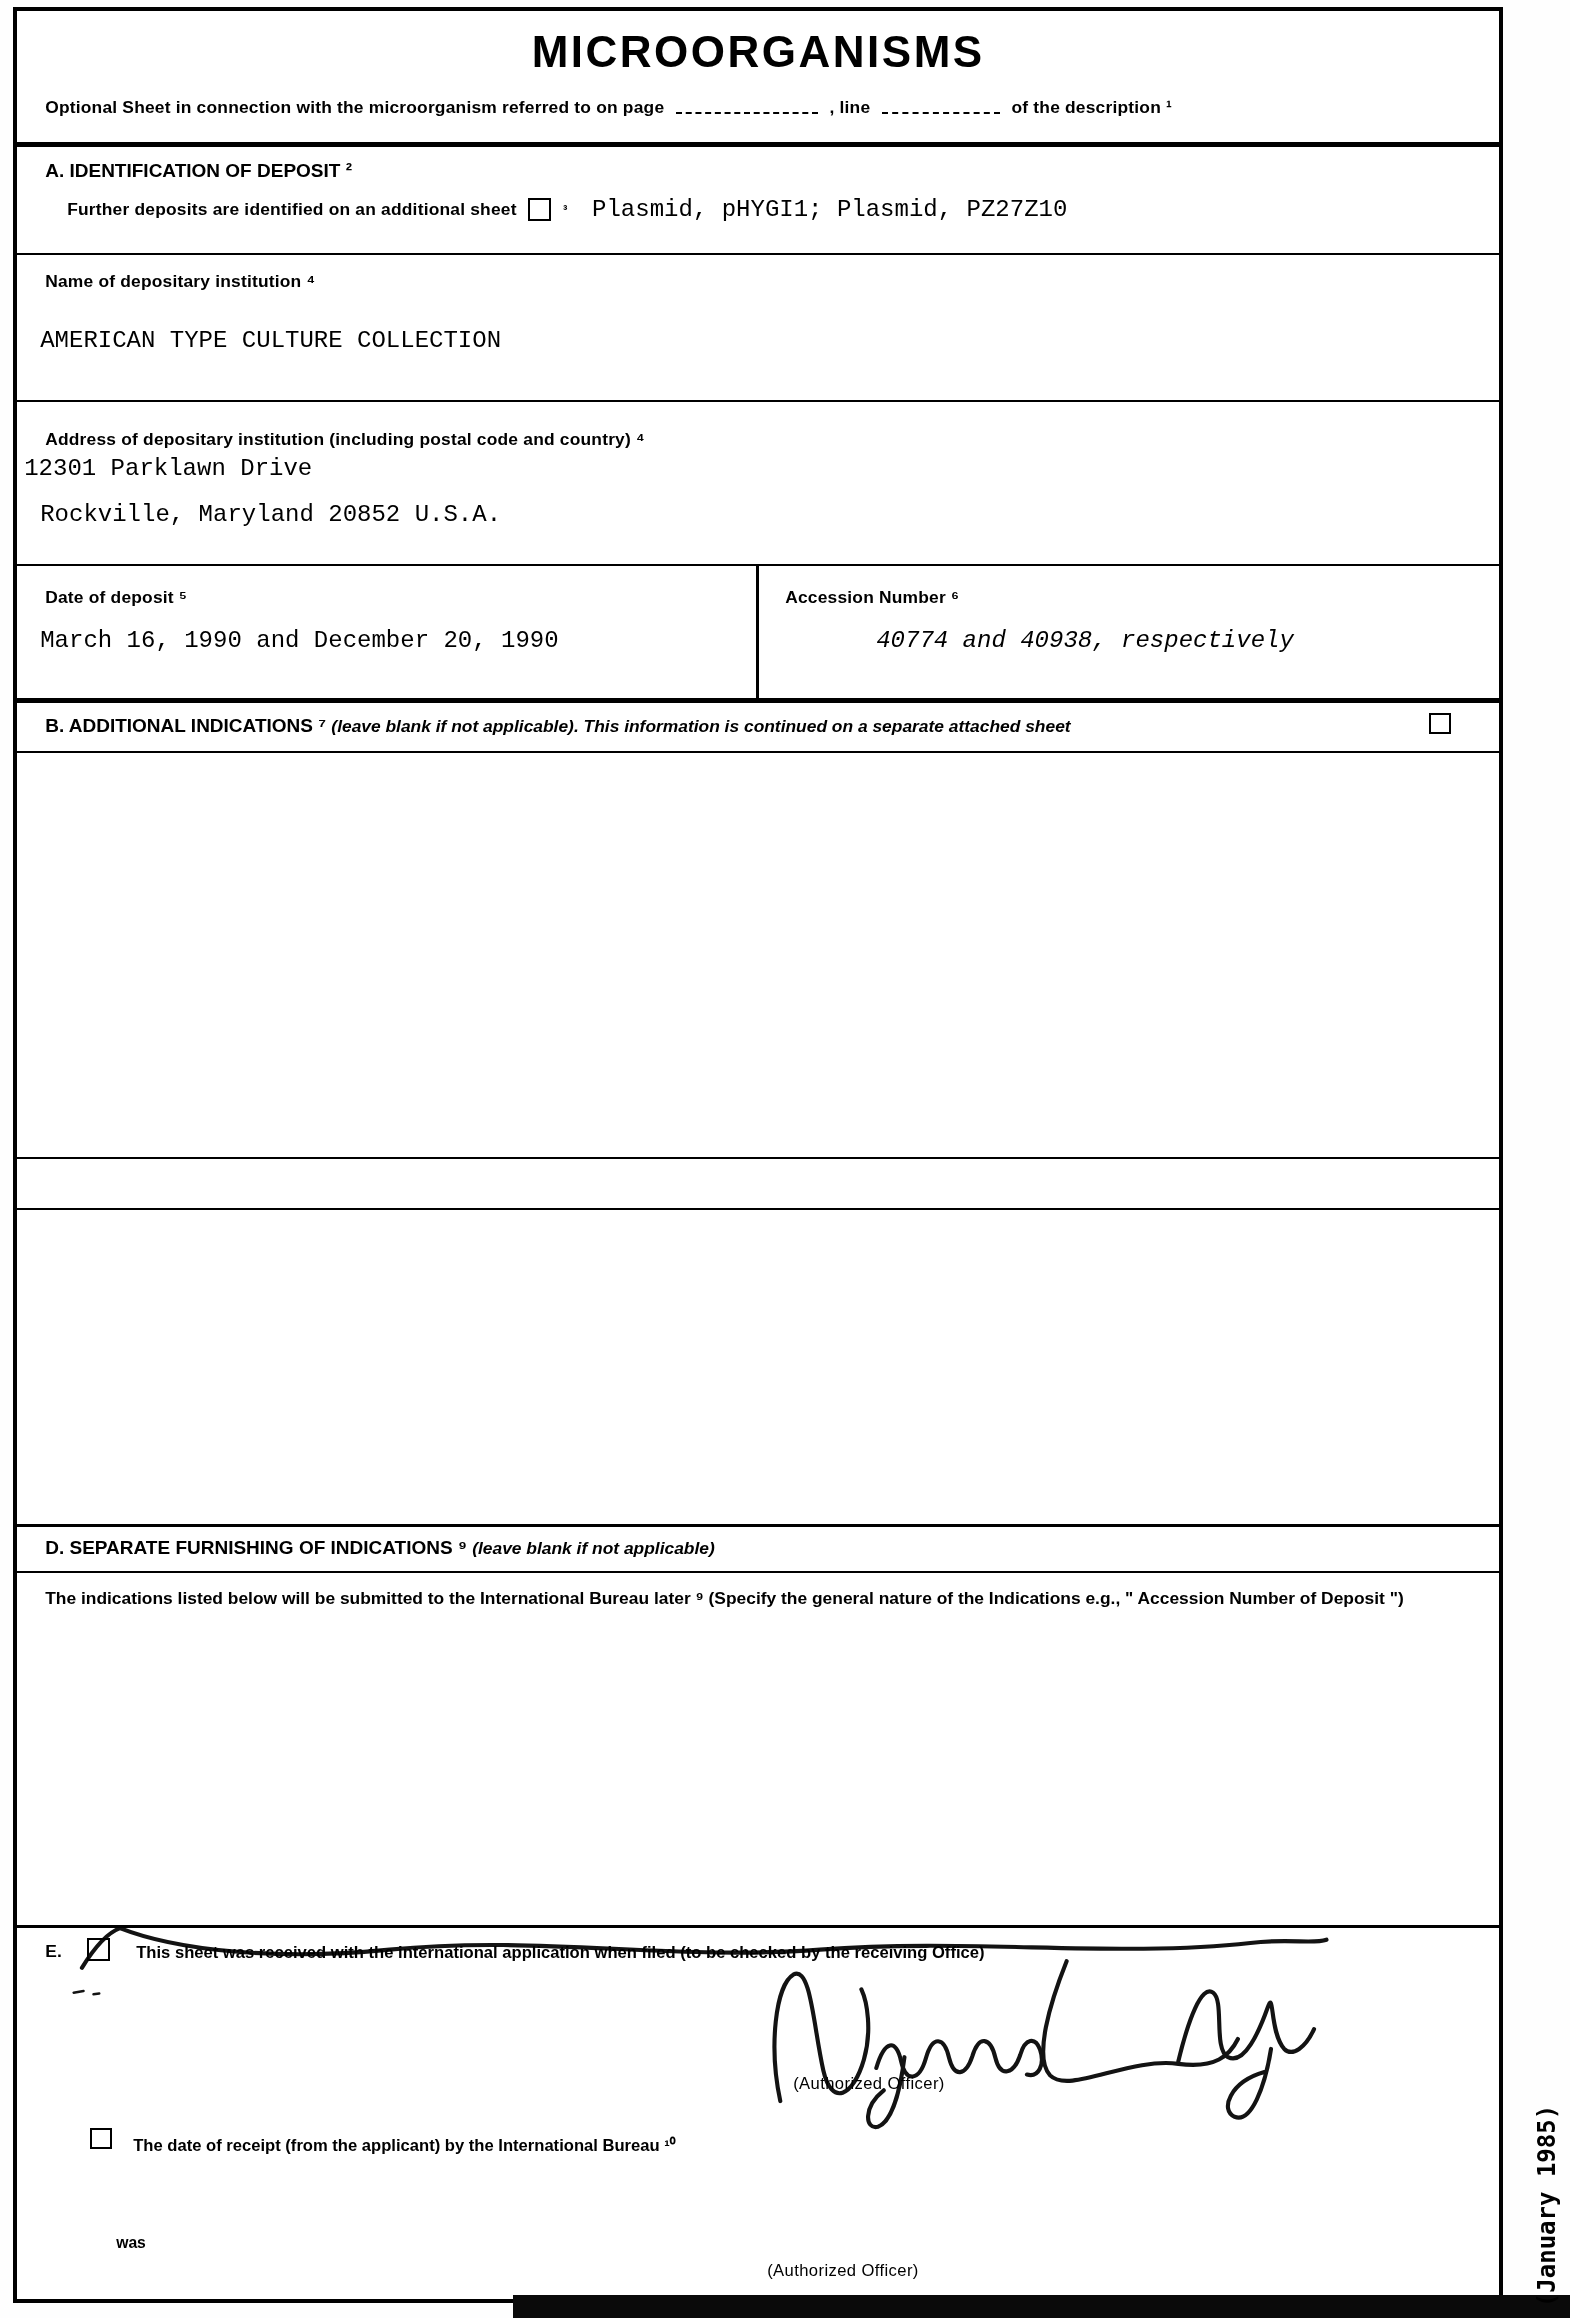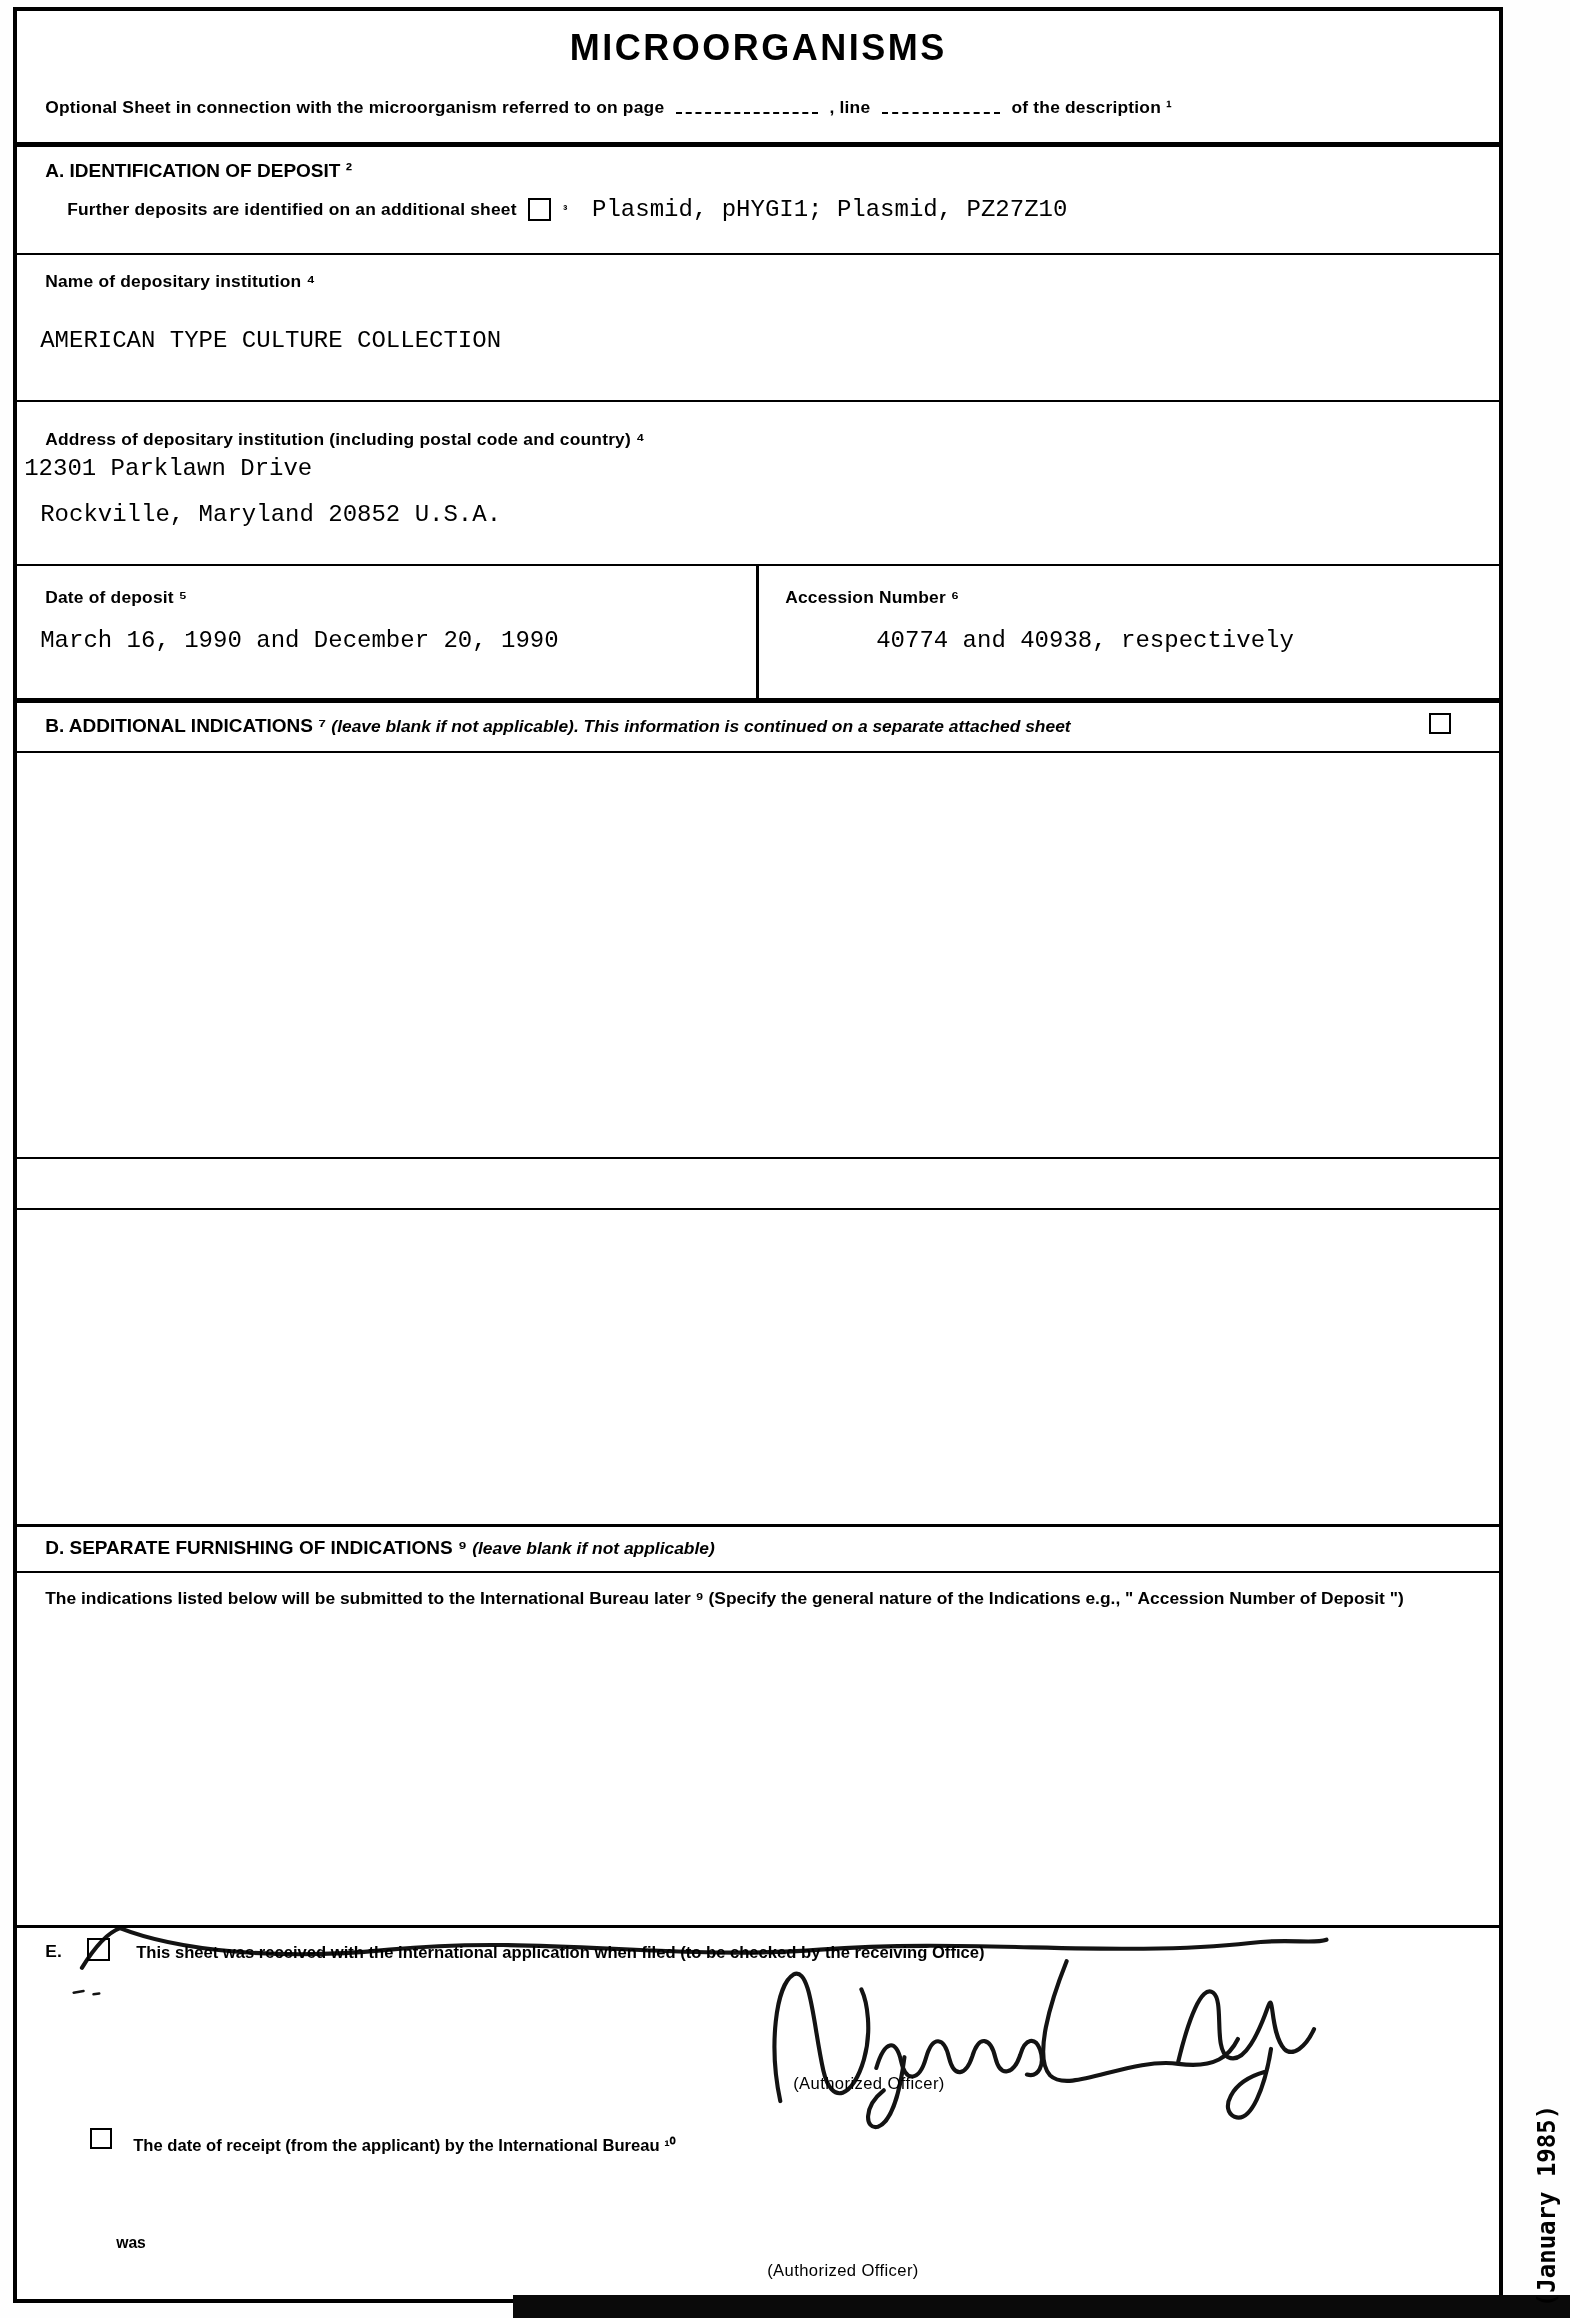--- a/index.html
+++ b/index.html
@@ -4,21 +4,21 @@
 <style>
   * { margin:0; padding:0; box-sizing:border-box; }
   html,body { width:1570px; height:2319px; }
   body { background:#f4f4f2; font-family:"Liberation Sans", sans-serif; color:#000; position:relative; }
   .page { position:absolute; inset:0; background:#fefefe; overflow:hidden; }
   .form { position:absolute; left:13.2px; top:6.6px; width:1490px; height:2296px; border:4.1px solid #000; background:#fff; }
   .form > * { position:absolute; }
   .hr { left:0; width:100%; height:2.5px; background:#000; }
   .hr.thick { height:5.8px; }
   .vline { background:#000; }
-  .title { width:100%; text-align:center; font-size:36px; font-weight:700; letter-spacing:2.5px; }
+  .title { width:100%; text-align:center; font-size:44px; font-weight:700; letter-spacing:2.5px; }
   .lbl { font-size:17.4px; font-weight:700; letter-spacing:0.2px; white-space:nowrap; }
   .sec { font-size:19px; font-weight:700; white-space:nowrap; }
   .sec .norm { font-weight:600; font-size:17.4px;font-style:italic; }
   .mono { font-family:"Liberation Mono","DejaVu Sans Mono",monospace; font-size:24px; white-space:pre; }
   .checkbox { display:inline-block; width:23px; height:23px; border:2.5px solid #000; background:#fff; }
   .checkbox.small { width:21.5px; height:21.5px; }
   .blank { display:inline-block; border-bottom:2.5px dashed #000; height:13.2px; }
   .rowflex { display:flex; align-items:center; gap:11.6px; }
   .sup { font-size:13.2px; vertical-align:top; font-weight:700; }
   .smalltext { font-size:16.6px; font-weight:600; white-space:nowrap; }
@@ -68,21 +68,21 @@
     <div class="lbl" style="top:411px; left:28px;margin-top:7px;">Address of depositary institution (including postal code and country) ⁴</div>
     <div class="mono" style="top:444px; left:7px;text-align:right;">12301 Parklawn Drive</div>
     <div class="mono" style="top:490px; left:23px;">Rockville, Maryland 20852 U.S.A.</div>
 
     <div class="hr" style="top:553px;"></div>
 
     <div class="vline" style="top:553px; left:739px; width:2.5px; height:134px;"></div>
     <div class="lbl" style="top:576px; left:28px;text-align:right;">Date of deposit ⁵</div>
     <div class="lbl" style="top:576px; left:768px;">Accession Number ⁶</div>
     <div class="mono" style="top:616px; left:23px;">March 16, 1990 and December 20, 1990</div>
-    <div class="mono" style="top:616px; left:859px;">40774 and 40938, respectively</div>
+    <div class="mono" style="top:616px; left:859px;font-style:italic;">40774 and 40938, respectively</div>
 
     <div class="hr thick" style="top:687px;"></div>
 
     <div class="sec" style="top:704px; left:28px;">
       <span>B. ADDITIONAL INDICATIONS ⁷</span>
       <span class="norm">(leave blank if not applicable). This information is continued on a separate attached sheet</span>
     </div>
     <span class="checkbox small" style="position:absolute; top:702px; left:1412px;"></span>
 
     <div class="hr" style="top:740px;"></div>

